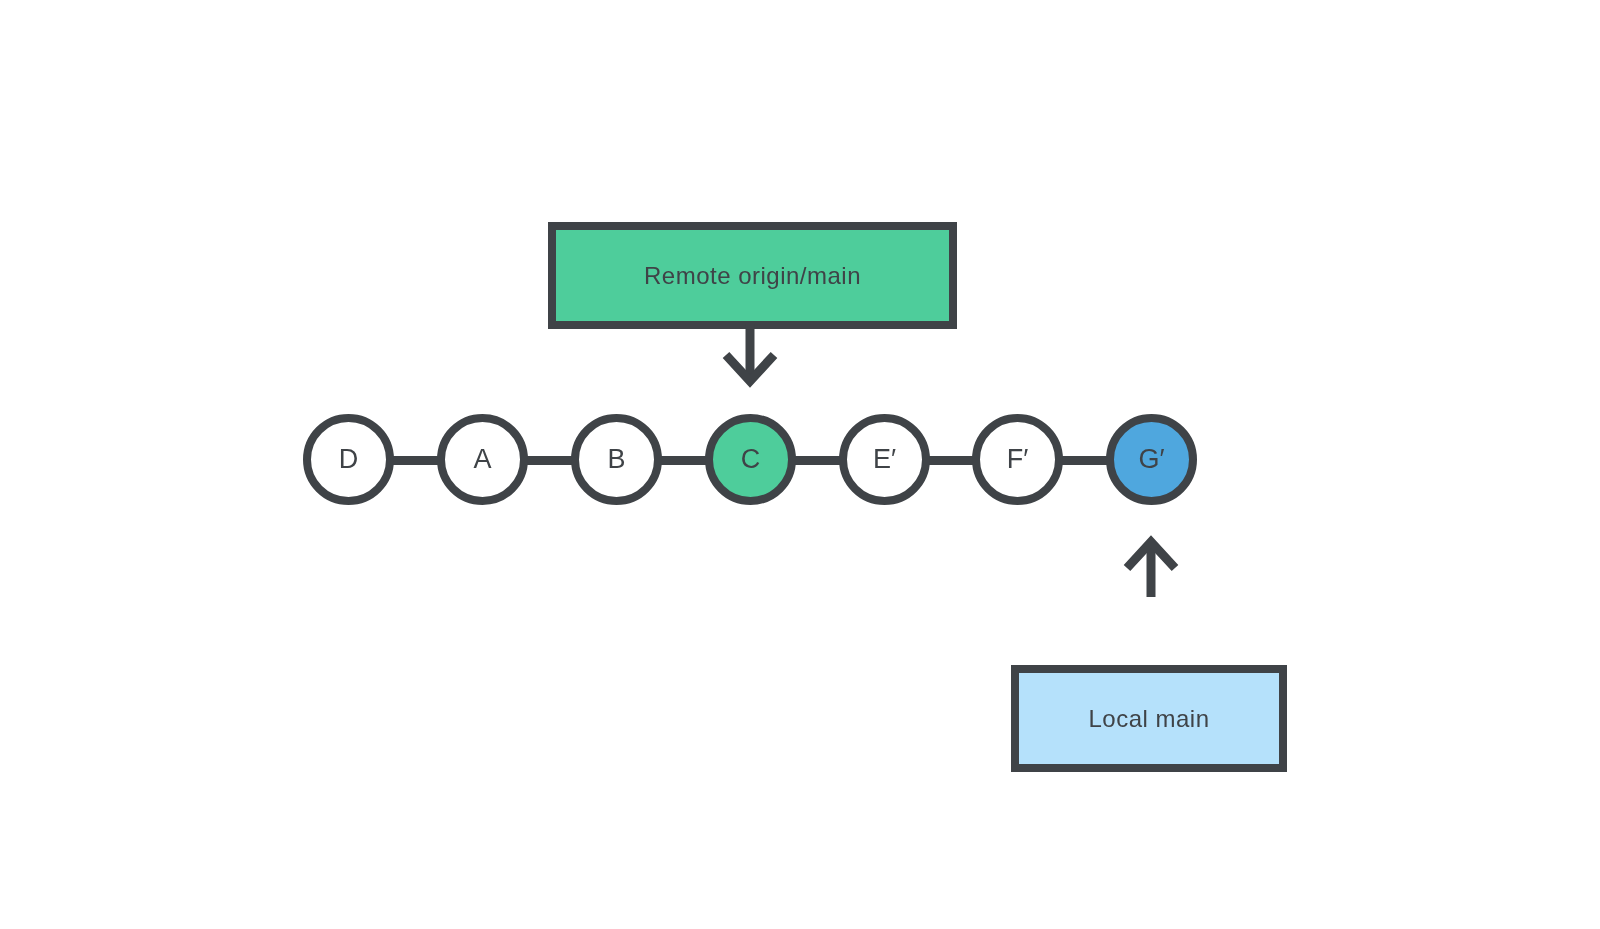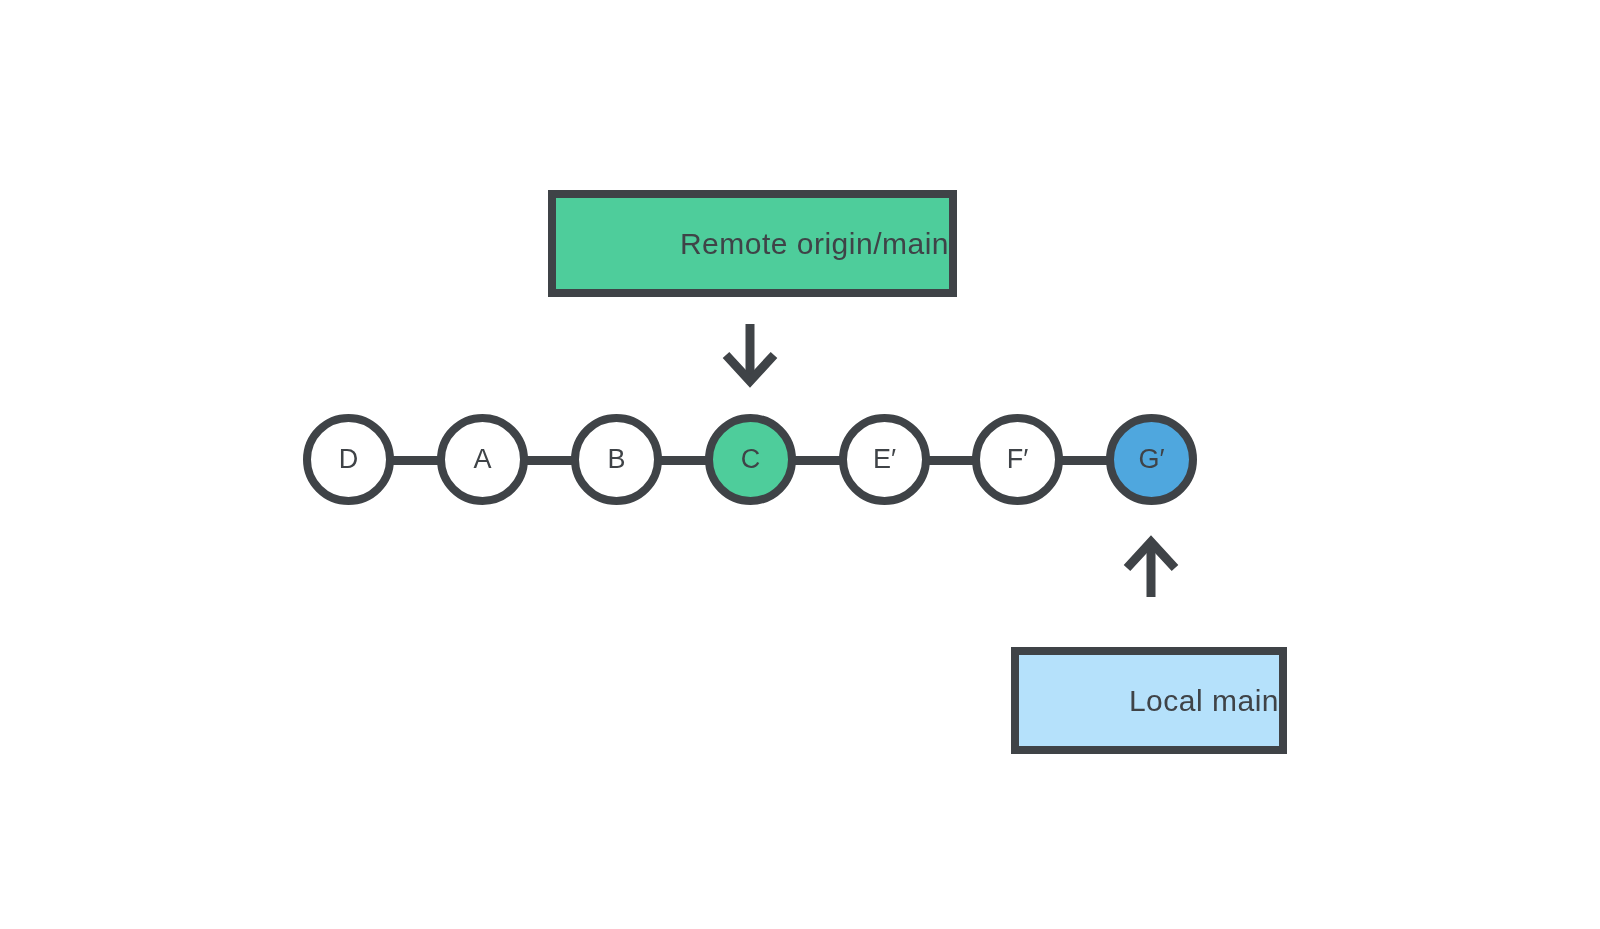--- a/index.html
+++ b/index.html
@@ -13,36 +13,37 @@
     width: 1600px;
     height: 929px;
     background: #ffffff;
     overflow: hidden;
   }
   .branch-box {
     position: absolute;
     border: 8px solid #3f4347;
     display: flex;
     align-items: center;
-    justify-content: flex-end;
+    justify-content: center;
     box-sizing: border-box;
     color: #3f4347;
-    font-size: 30px;
+    font-size: 24px;
     letter-spacing: 0.5px;
+    margin-top: 32px;
   }
   .remote-box {
     left: 548px;
     top: 190px;
     width: 409px;
     height: 107px;
     background: #4ecd9b;
   }
   .local-box {
     left: 1011px;
-    top: 647px;
+    top: 633px;
     width: 276px;
     height: 107px;
     background: #b5e1fb;
   }
   .connector {
     position: absolute;
     left: 349px;
     top: 456px;
     width: 803px;
     height: 9px;

